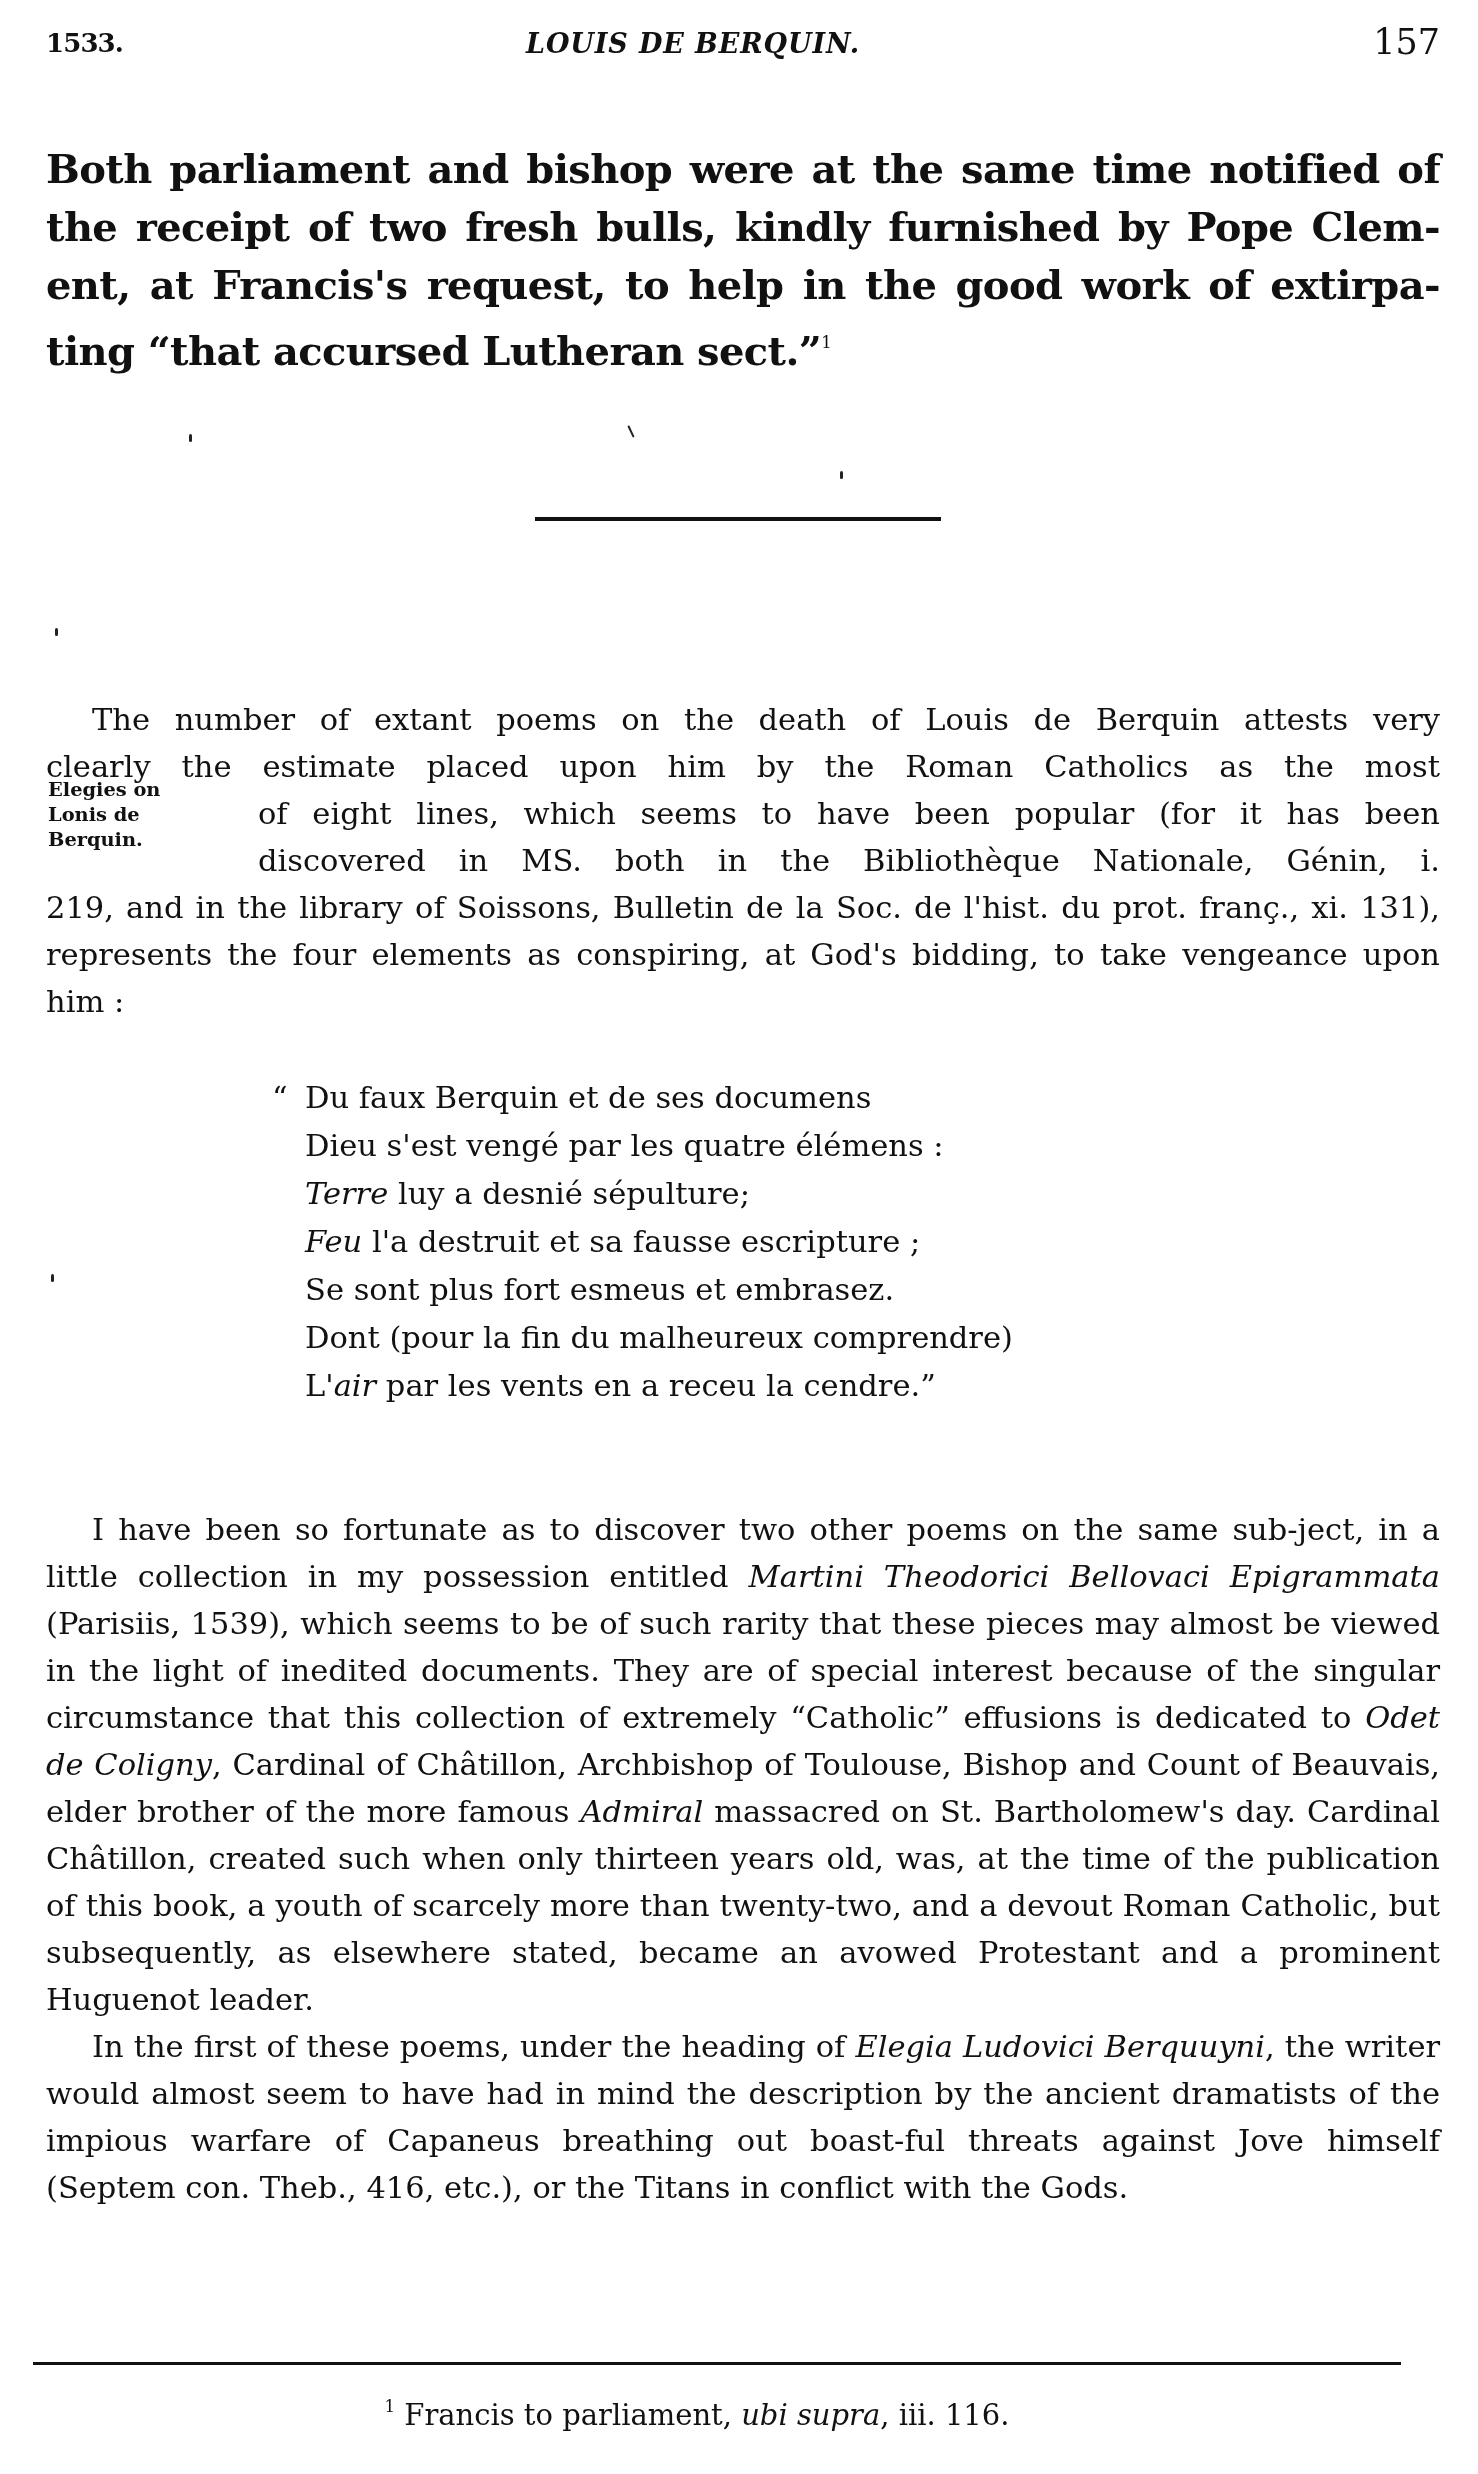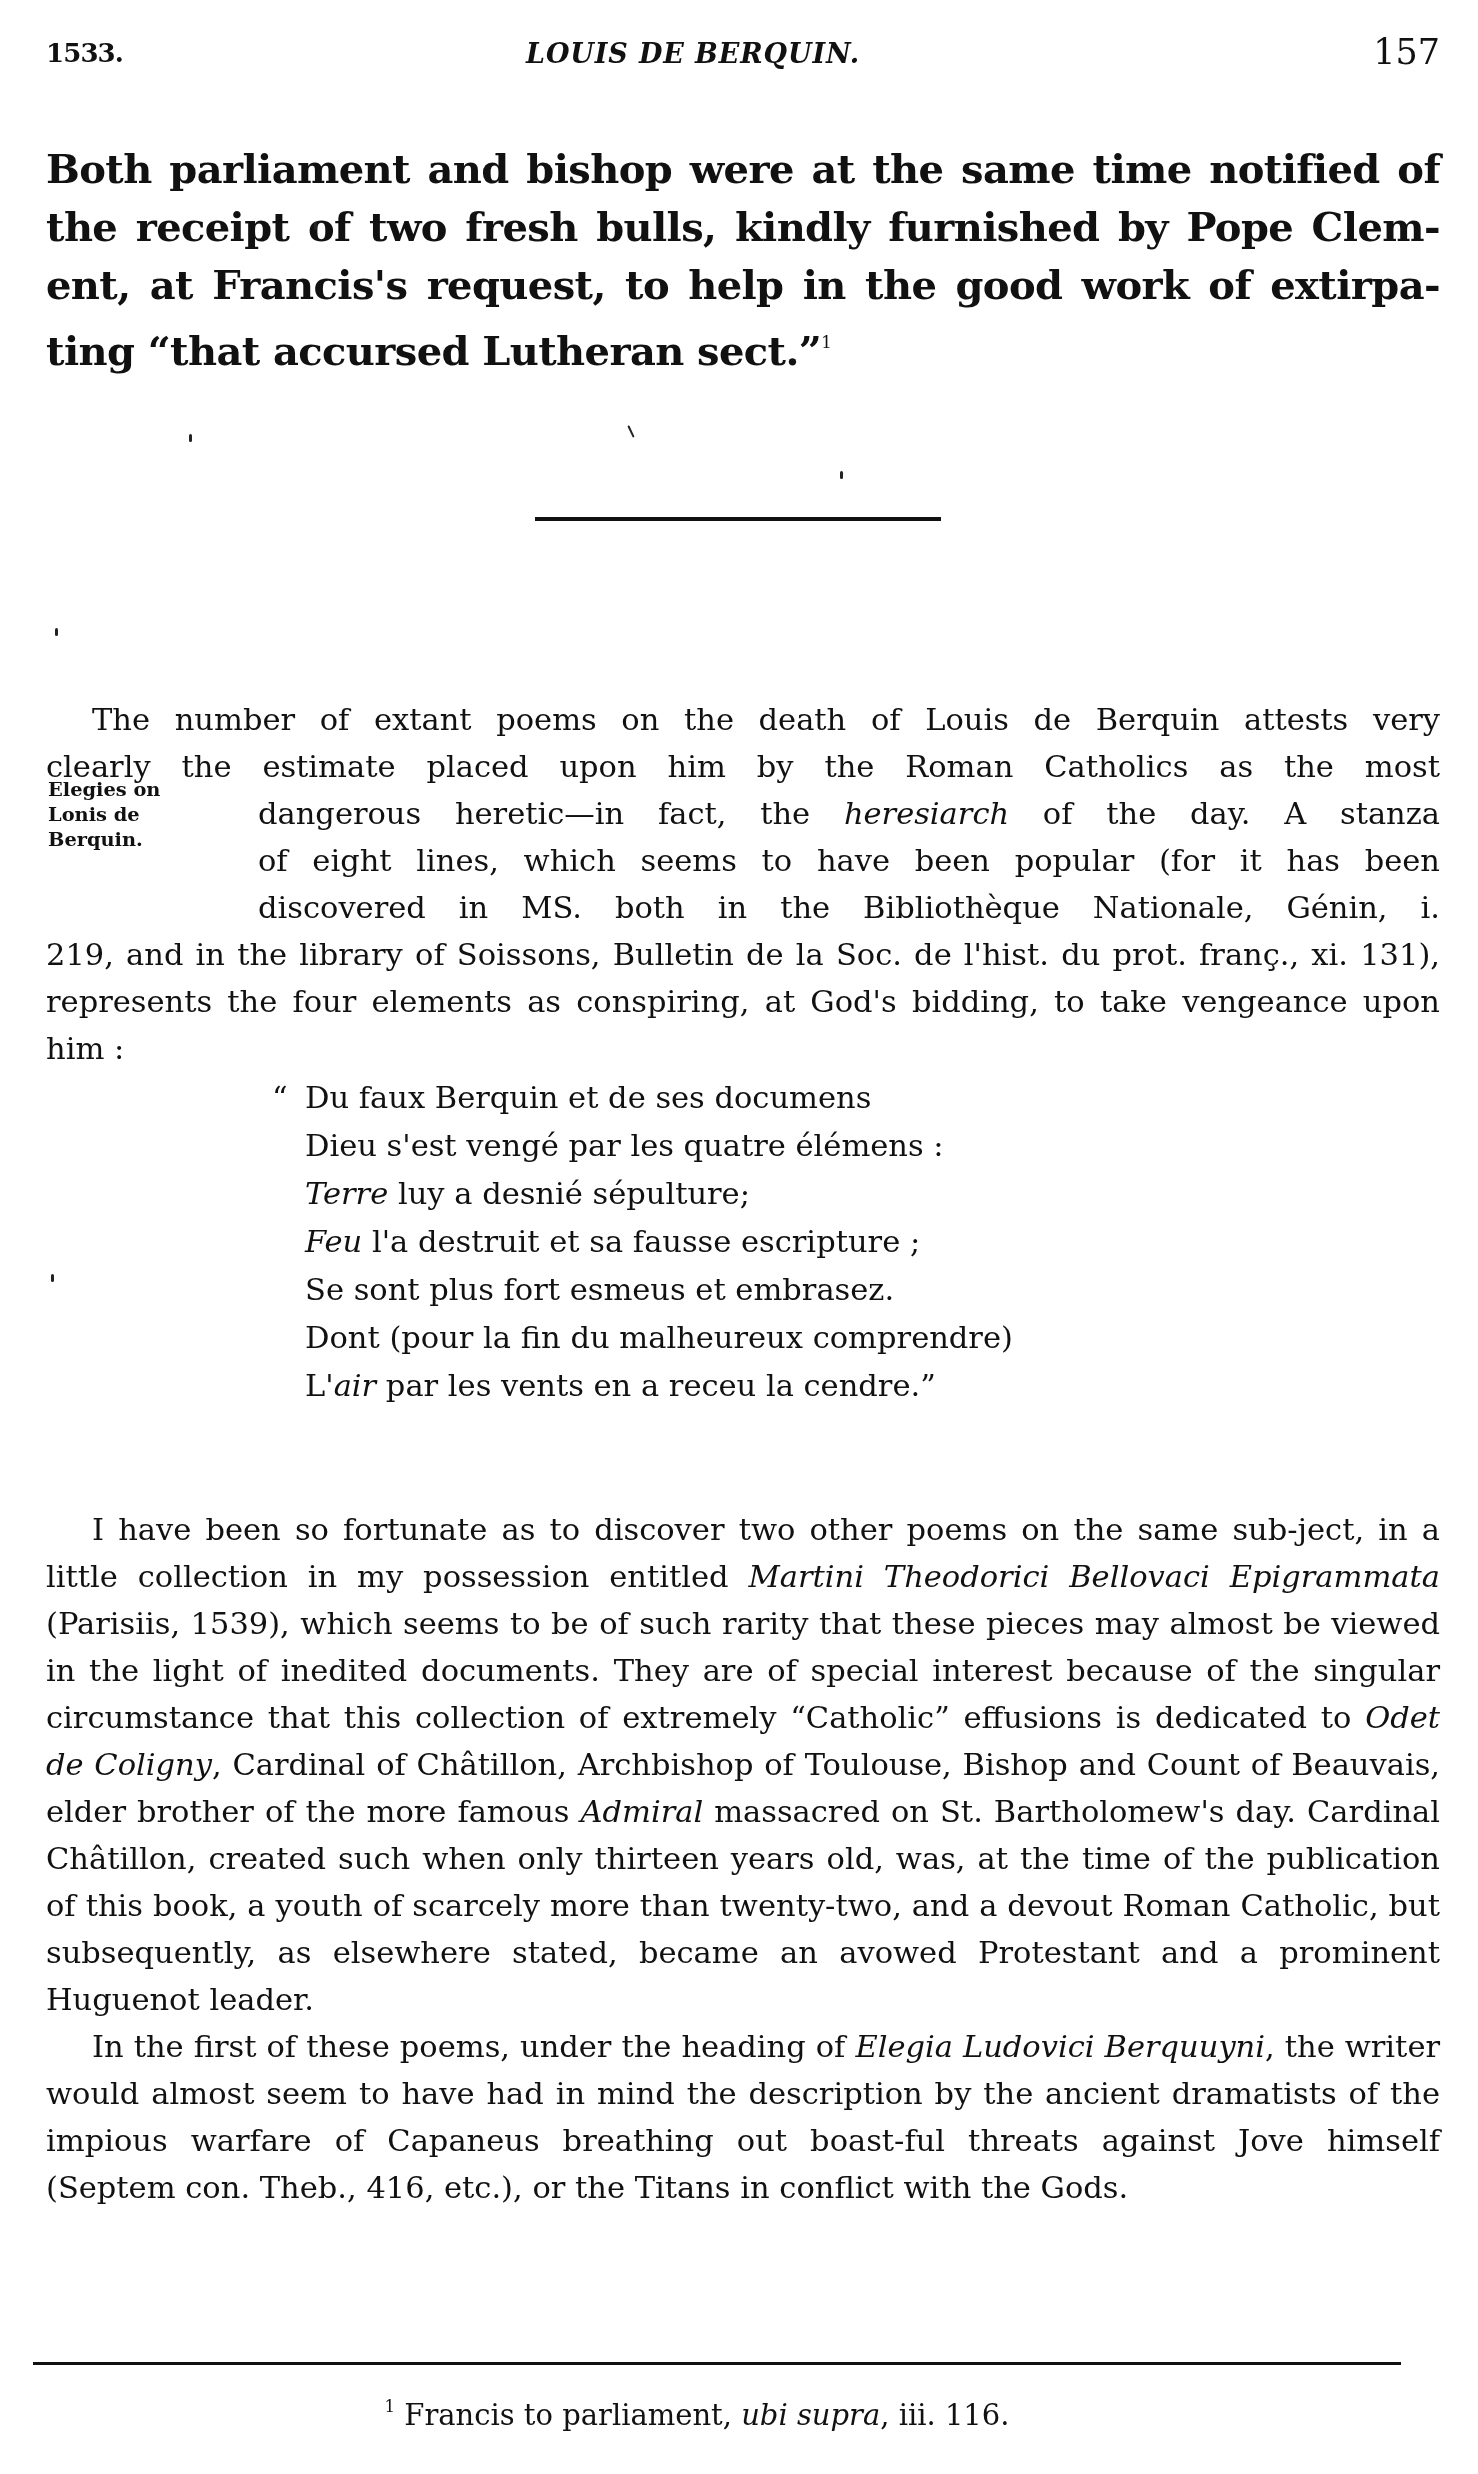--- a/index.html
+++ b/index.html
@@ -17,21 +17,21 @@
     }
     .page {
       position: absolute;
       left: 0; top: 0;
       width: 1479px;
       height: 2475px;
     }
     
     .running-header {
       position: absolute;
-      top: 32px;
+      top: 22px;
       left: 46px;
       width: 1394px;
       height: 46px;
     }
     .rh-year {
       position: absolute;
       left: 0;
       top: 5.5px;
       font-family: "DejaVu Serif", serif;
       font-weight: bold;
@@ -179,21 +179,20 @@
 
   <div class="margin-note">
     <div>Elegies on</div>
     <div>Lonis de</div>
     <div>Berquin.</div>
   </div>
 
   <div class="col p-elegies">
     <p class="indent" style="text-align-last:justify;">The number of extant poems on the death of Louis de Berquin attests very</p>
     <p style="text-align-last:justify;">clearly the estimate placed upon him by the Roman Catholics as the most</p>
-    <p class="hang" style="text-align-last:justify;"><span>dangerous heretic—in fact, the </span><em>heresiarch</em><span> of the day.  A stanza</span></p>
     <p class="hang" style="text-align-last:justify;">of eight lines, which seems to have been popular (for it has been</p>
     <p class="hang" style="text-align-last:justify;">discovered in MS. both in the Bibliothèque Nationale, Génin, i.</p>
     <p>219, and in the library of Soissons, Bulletin de la Soc. de l'hist. du prot. franç., xi. 131), represents the four elements as conspiring, at God's bidding, to take vengeance upon him :</p>
   </div>
 
   <div class="poem">
     <span class="q">“</span>
     <span class="line"><span></span><em></em><span>Du faux Berquin et de ses documens</span></span>
     <span class="line"><span></span><em></em><span>Dieu s'est vengé par les quatre élémens :</span></span>
     <span class="line"><span></span><em>Terre</em><span> luy a desnié sépulture;</span></span>

